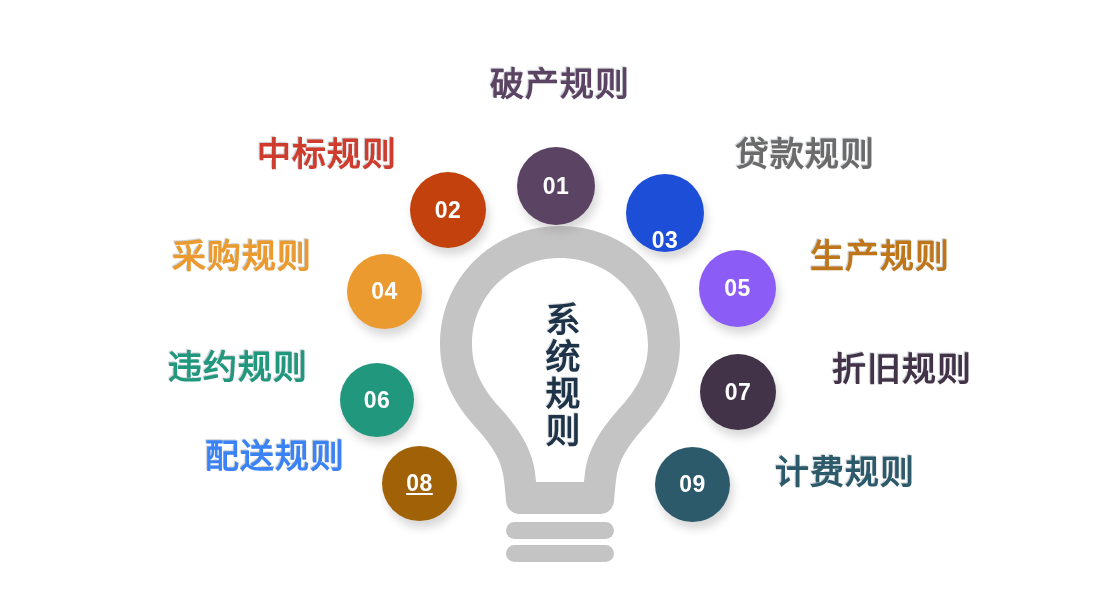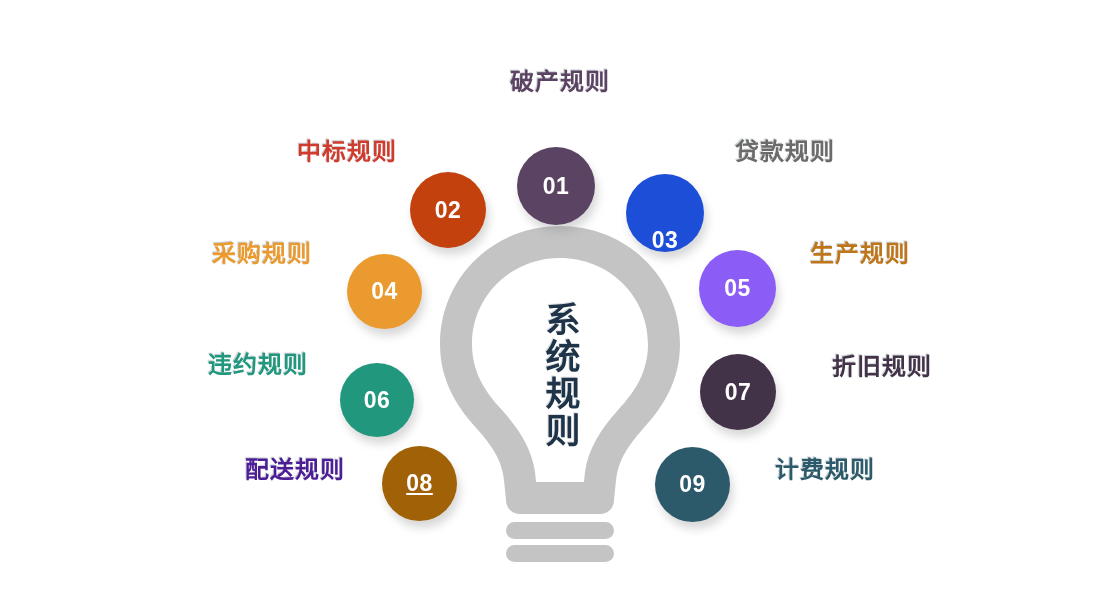--- a/index.html
+++ b/index.html
@@ -74,28 +74,29 @@
     font-size: 23px;
     font-weight: bold;
     letter-spacing: 0.5px;
     color: #ffffff;
     line-height: 1;
   }
 
   
   .node-label {
     position: absolute;
-    font-size: 24px;
+    font-size: 34px;
     font-weight: bold;
     letter-spacing: 1px;
     white-space: nowrap;
     line-height: 1;
     text-shadow: 1.5px 1.5px 0 rgba(255,255,255,0.9),
                  -1px -1px 1px rgba(178,184,190,0.75);
     user-select: none;
+    font-family: Liberation Mono, monospace;
   }
   .node-label.align-right { text-align: right; }
   .node-label.align-left  { text-align: left;  }
 </style>
 </head>
 <body>
 
 <div id="stage" style="background: rgb(255, 255, 255);">
 
   <div id="bulb-group">
@@ -166,20 +167,20 @@
         <span class="num">06</span>
       </div>
       <div class="node-label align-right" style="left: 78px; top: 353px; width: 230px; color: rgb(33, 151, 125);">违约规则</div>
       <div class="node-circle" style="left: 700px; top: 354px; width: 76px; height: 76px; background: rgb(67, 51, 73); align-items: center;">
         <span class="num">07</span>
       </div>
       <div class="node-label align-left" style="left: 812px; top: 355px; width: 230px; color: rgb(67, 51, 73); margin-left: 20px;">折旧规则</div>
       <div class="node-circle" style="left: 382px; top: 446px; width: 75px; height: 75px; background: #a16207; text-decoration: underline;">
         <span class="num">08</span>
       </div>
-      <div class="node-label align-right" style="left: 115px; top: 458px; width: 230px; color: #4c1d95;">配送规则</div>
+      <div class="node-label align-right" style="left: 115px; top: 442px; width: 230px; color: #3b82f6;">配送规则</div>
       <div class="node-circle" style="left: 655px; top: 447px; width: 75px; height: 75px; background: rgb(44, 90, 107);">
         <span class="num">09</span>
       </div>
       <div class="node-label align-left" style="left: 775px; top: 458px; width: 230px; color: rgb(44, 90, 107);">计费规则</div>
     </div>
 
 </div>
 
 </body></html>

